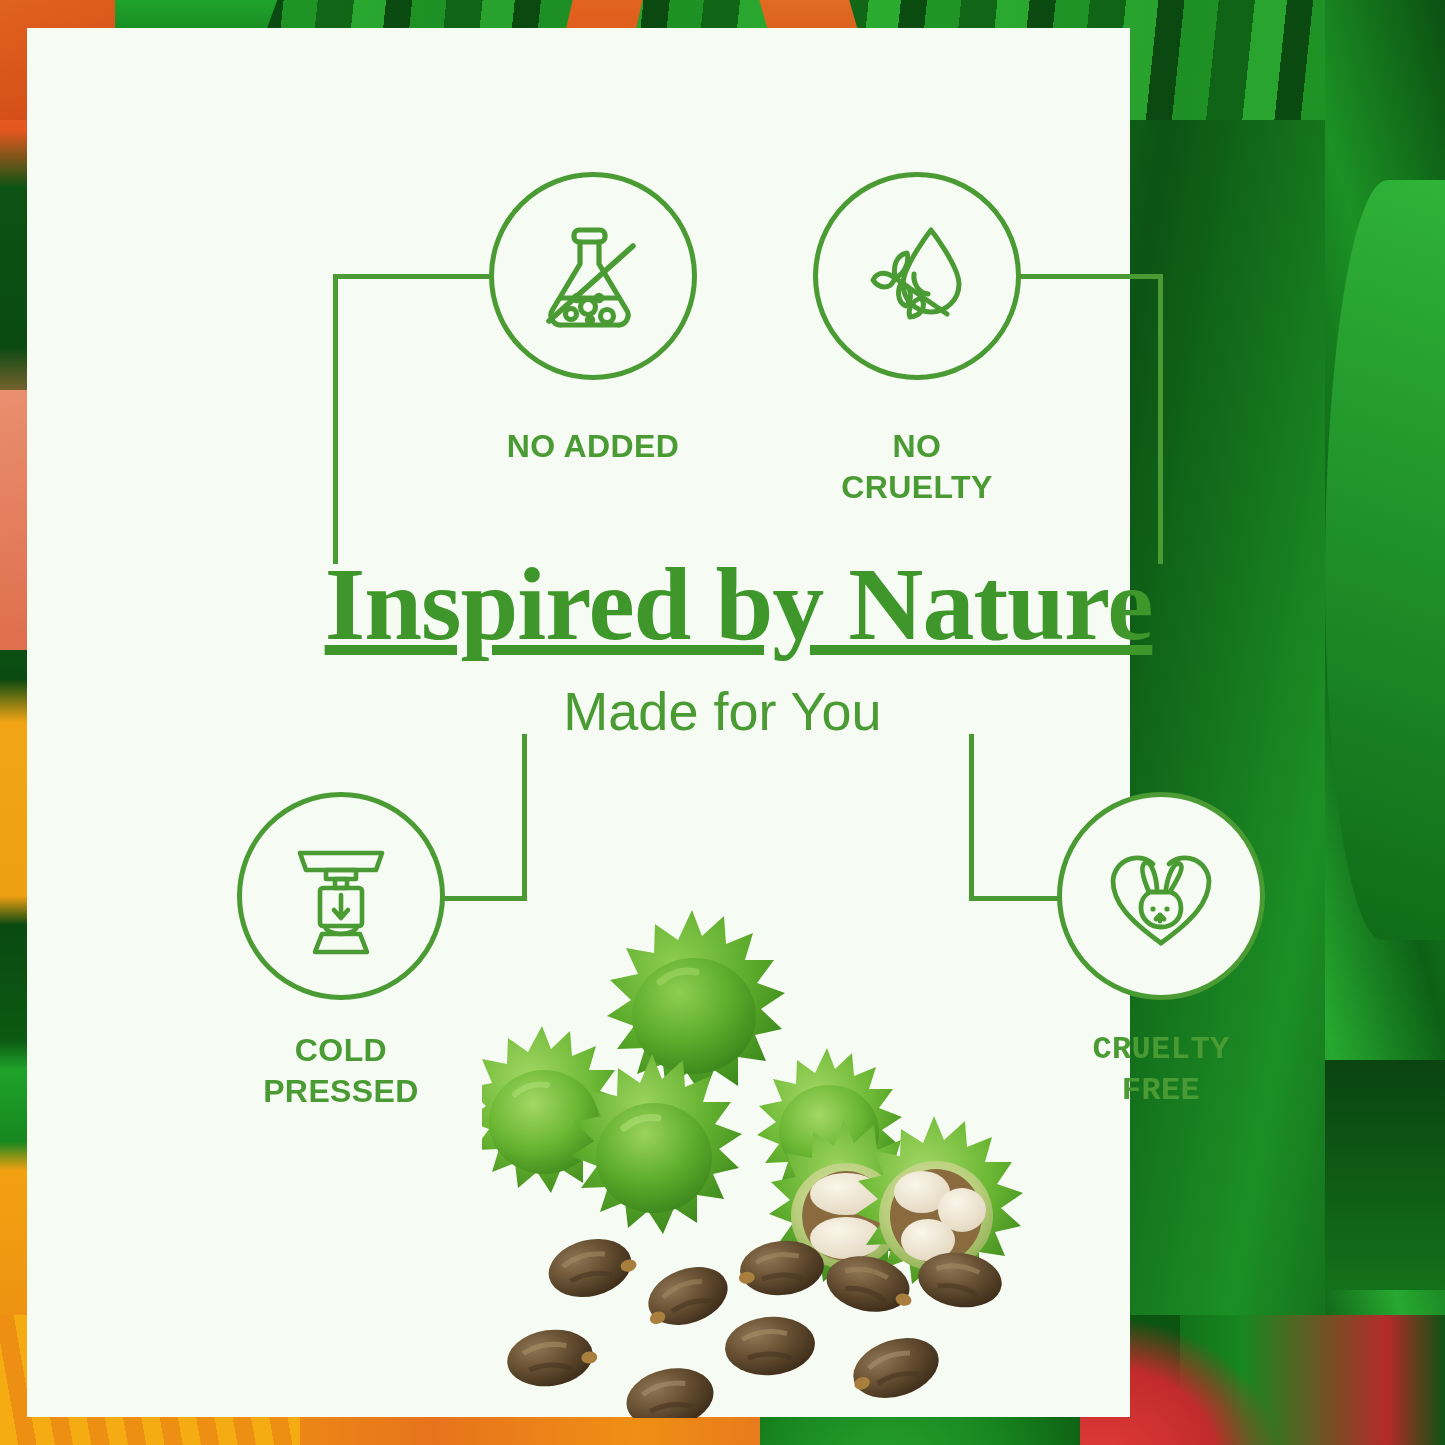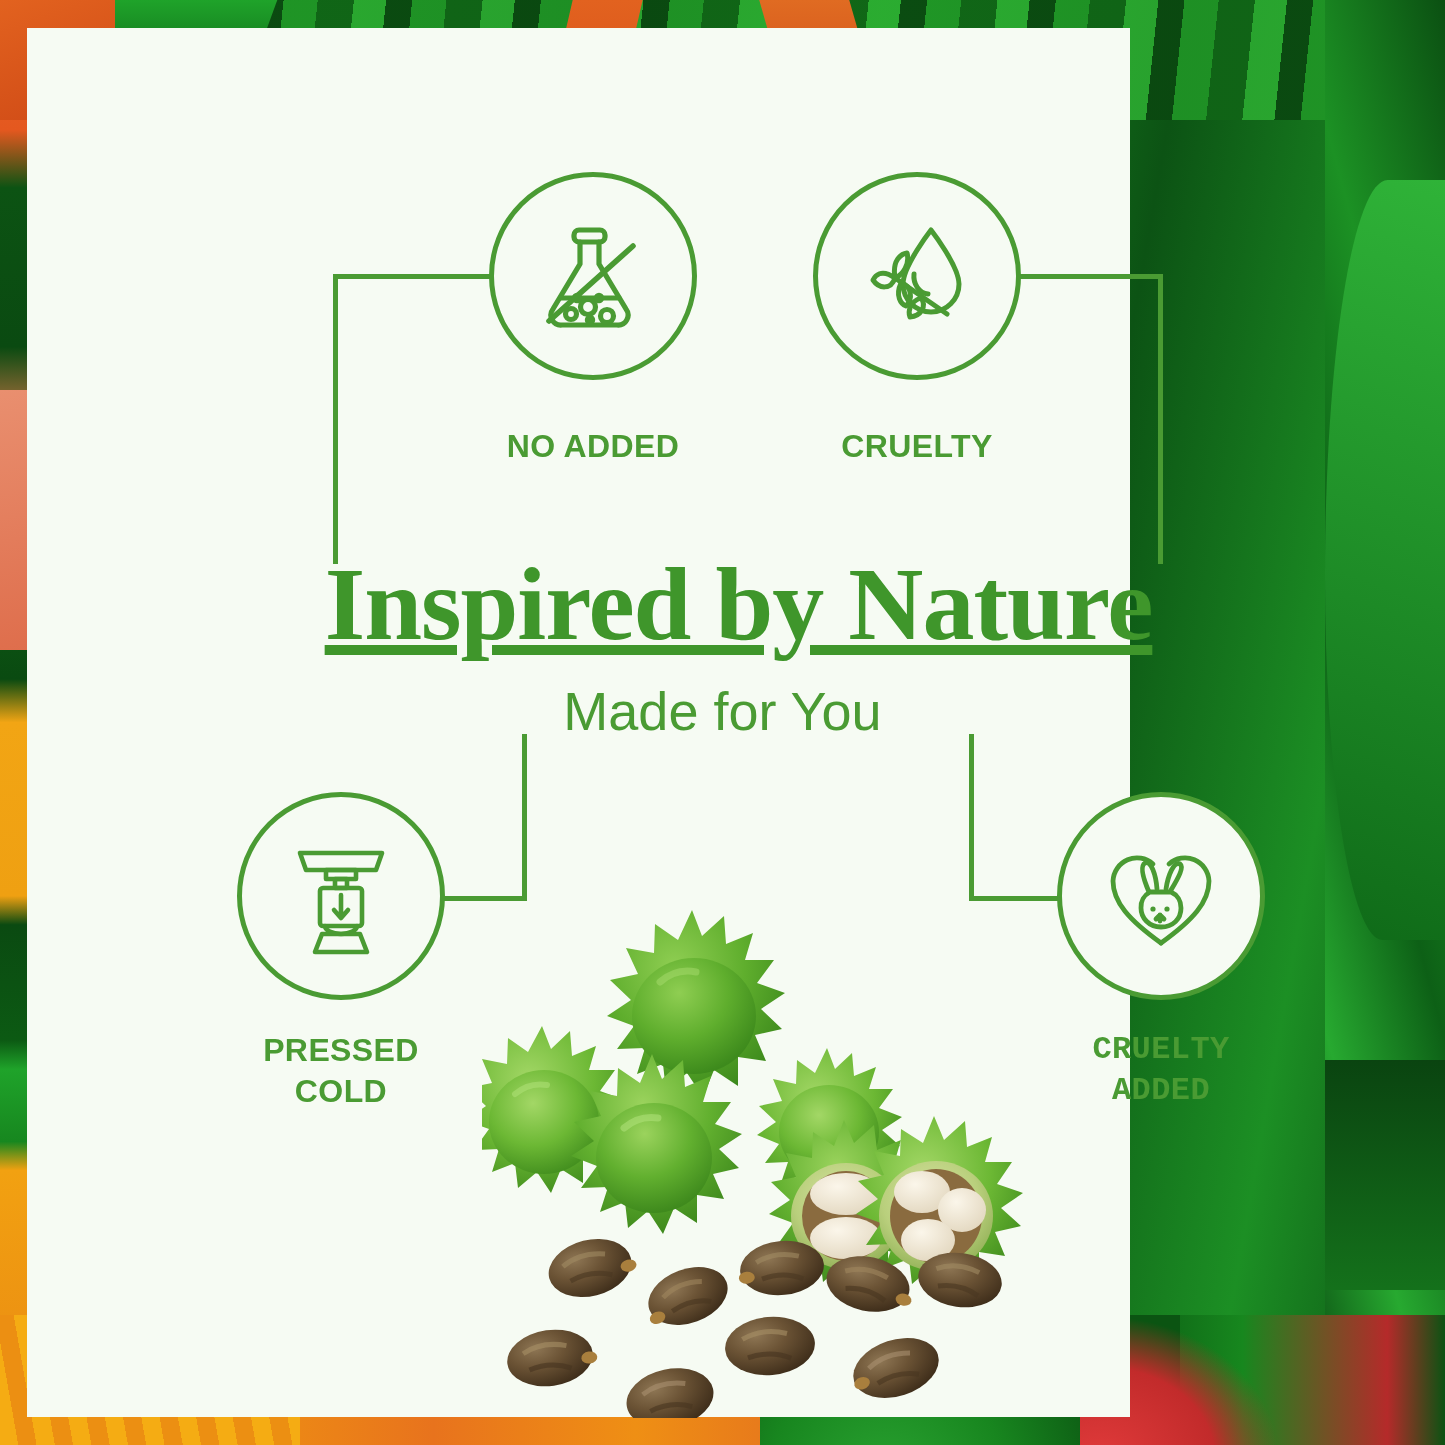--- a/index.html
+++ b/index.html
@@ -162,58 +162,59 @@
           <path d="M63 64 a16 18 0 0 0 14 20"></path>
           <path d="M44 68 L96 104"></path>
           <path d="M44 68 C30 58 24 66 22 70 c6 9 18 10 22 -2 Z"></path>
           <path d="M44 68 C41 50 50 44 56 43 c3 11 -4 22 -12 25 Z"></path>
           <path d="M50 73 C44 86 50 94 55 96 c7 -7 6 -20 -5 -23 Z"></path>
           <path d="M70 88 C58 92 57 102 59 107 c11 -1 17 -11 11 -19 Z"></path>
         </svg>
       </span>
     </div>
     <div class="blabel" id="label-fillers">
+      <div>NO</div>
       <div>CRUELTY</div>
     </div>
 
     <div class="badge" id="badge-cold">
       <span>
         <svg width="126" height="126" viewBox="0 0 126 126" fill="none" stroke="#4a9b33" stroke-width="4.6" stroke-linecap="round" stroke-linejoin="round">
           <path d="M22 20 h82 l-6 17 H28 Z"></path>
           <path d="M48 37 h30 v9 H48 Z"></path>
           <path d="M57 46 h12 v9 H57 Z"></path>
           <rect x="42" y="55" width="42" height="38" rx="3"></rect>
           <path d="M63 62 v22 M56 77 l7 8 7 -8"></path>
           <path d="M47 93 a16 8 0 0 0 32 0"></path>
           <path d="M44 101 h38 l7 18 H37 Z"></path>
         </svg>
       </span>
     </div>
     <div class="blabel" id="label-cold">
+      <div>COLD</div>
       <div>PRESSED</div>
-      <div>COLD</div>
     </div>
 
     <div class="badge" id="badge-cruelty">
       <span>
         <svg width="132" height="132" viewBox="0 0 132 132" fill="none" stroke="#4a9b33" stroke-width="4.8" stroke-linecap="round" stroke-linejoin="round">
           <path d="M66 113 C34 90 18 72 18 51 A24 24 0 0 1 58 34"></path>
           <path d="M66 113 C98 90 114 72 114 51 A24 24 0 0 0 74 34"></path>
           <path d="M54 62 C48 48 45 36 50 33 c6 -3 11 12 12 26"></path>
           <path d="M76 60 C84 47 89 37 85 34 c-6 -3 -12 11 -14 25"></path>
           <path d="M55 62 a17 17 0 0 0 -9 16 c0 10 8 19 20 19 s20 -8 20 -19 a17 17 0 0 0 -10 -16 Z"></path>
           <circle cx="58" cy="79" r="2.6" fill="#4a9b33" stroke="none"></circle>
           <circle cx="72" cy="79" r="2.6" fill="#4a9b33" stroke="none"></circle>
           <path d="M65 85 l-4 4 M65 85 l4 4 M65 85 v6"></path>
         </svg>
       </span>
     </div>
     <div class="blabel" id="label-cruelty">
       <div>CRUELTY</div>
-      <div>ADDED</div>
+      <div>FREE</div>
     </div>
 
     <div id="plant">
       <svg width="570" height="520" viewBox="0 0 570 520">
         <defs>
           <radialGradient id="podA" cx="38%" cy="30%" r="72%">
             <stop offset="0%" stop-color="#8fce52"></stop>
             <stop offset="55%" stop-color="#5fae2d"></stop>
             <stop offset="100%" stop-color="#3d8a1c"></stop>
           </radialGradient>

